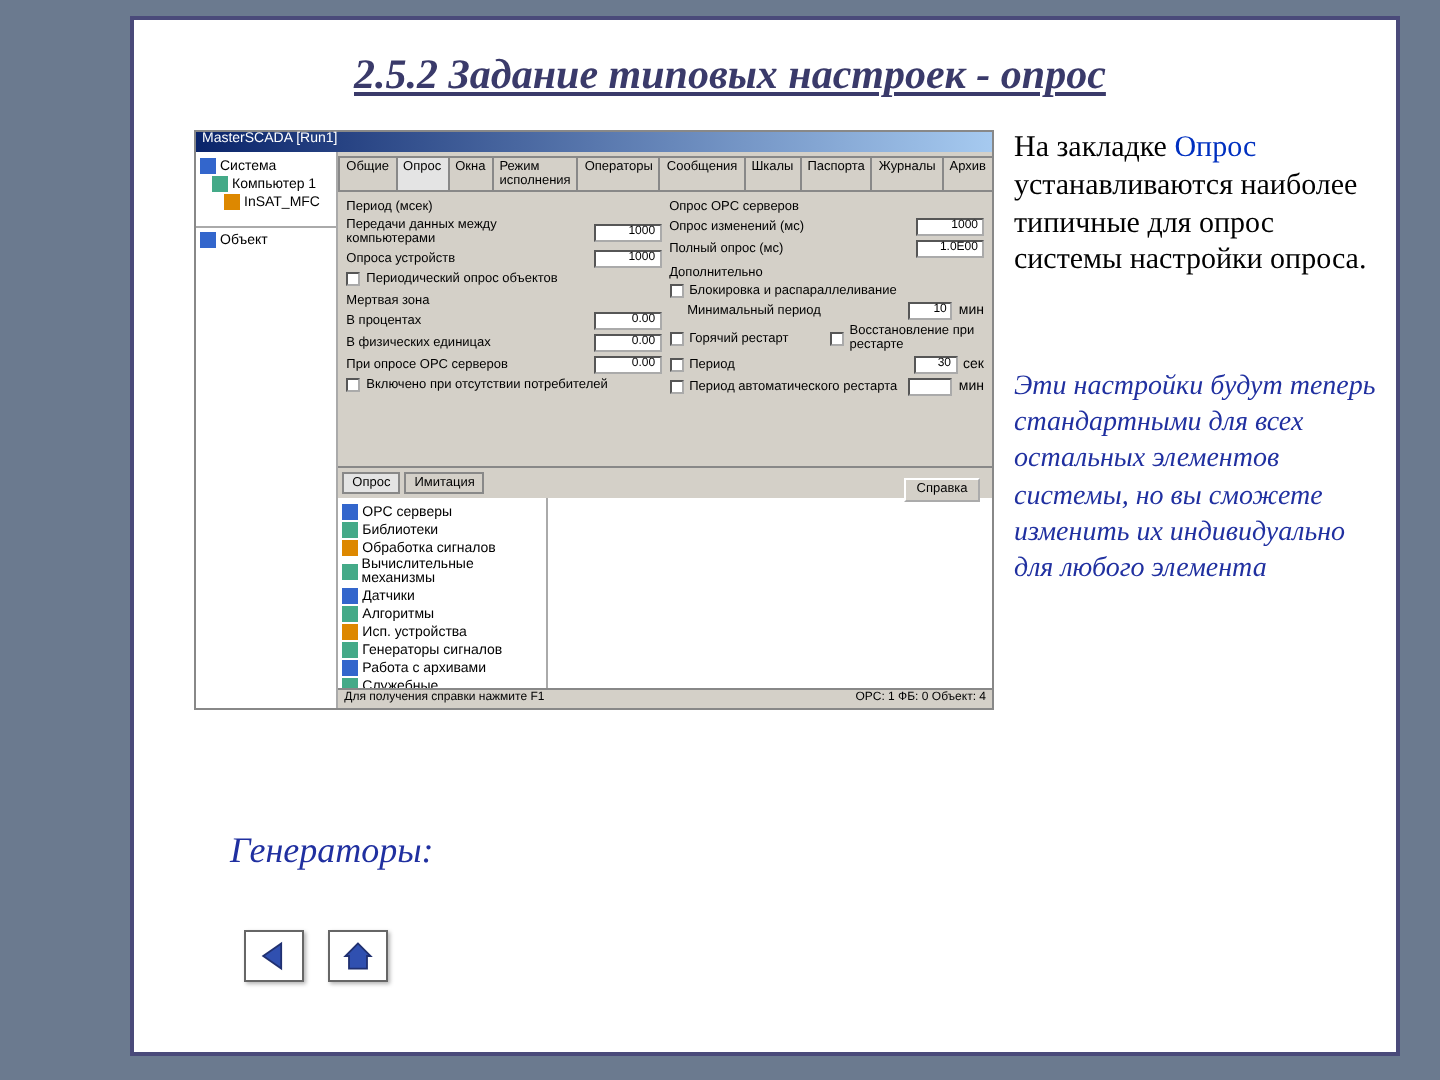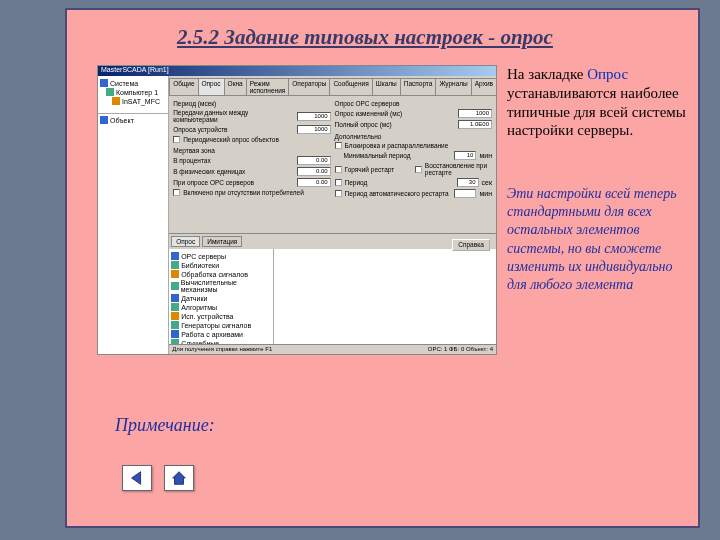--- a/index.html
+++ b/index.html
@@ -10,21 +10,21 @@
     width: 720px;
     height: 540px;
     overflow: hidden;
   }
   .slide {
     position: absolute;
     left: 65px;
     top: 8px;
     width: 635px;
     height: 520px;
-    background: #fca5a5;
+    background: #ffffff;
     border: 2px solid #4a4a7a;
   }
   .title {
     position: absolute;
     left: 110px;
     top: 15px;
     font-size: 21px;
     font-weight: bold;
     font-style: italic;
     color: #3a3a6a;
@@ -325,25 +325,25 @@
         <div class="ss-status">
           <span>Для получения справки нажмите F1</span>
           <span>OPC: 1   ФБ: 0   Объект: 4</span>
         </div>
       </div>
     </div>
     <div class="ss-help-btn">Справка</div>
   </div>
 
   <div class="desc1">
-    <span>На закладке </span><span class="hl">Опрос</span><span> устанавливаются наиболее типичные для всей системы настройки серверы.</span>
+    <span>На закладке </span><span class="hl">Опрос</span><span> устанавливаются наиболее типичные для опрос системы настройки опроса.</span>
   </div>
-  <div class="desc2">Эти настройки всей теперь стандартными для всех остальных элементов системы, но вы сможете изменить их индивидуально для любого элемента</div>
-
-  <div class="note-label">Примечание:</div>
+  <div class="desc2">Эти настройки будут теперь стандартными для всех остальных элементов системы, но вы сможете изменить их индивидуально для любого элемента</div>
+
+  <div class="note-label">Генераторы:</div>
 
   <div class="nav">
     <div class="nav-btn">
       <svg viewBox="0 0 20 20">
           <polygon points="14,3 4,10 14,17" fill="#3050b0" stroke="#203070"></polygon>
         </svg>
     </div>
     <div class="nav-btn">
       <svg viewBox="0 0 20 20">
           <polygon points="10,3 3,10 5,10 5,17 15,17 15,10 17,10" fill="#3050b0" stroke="#203070"></polygon>

